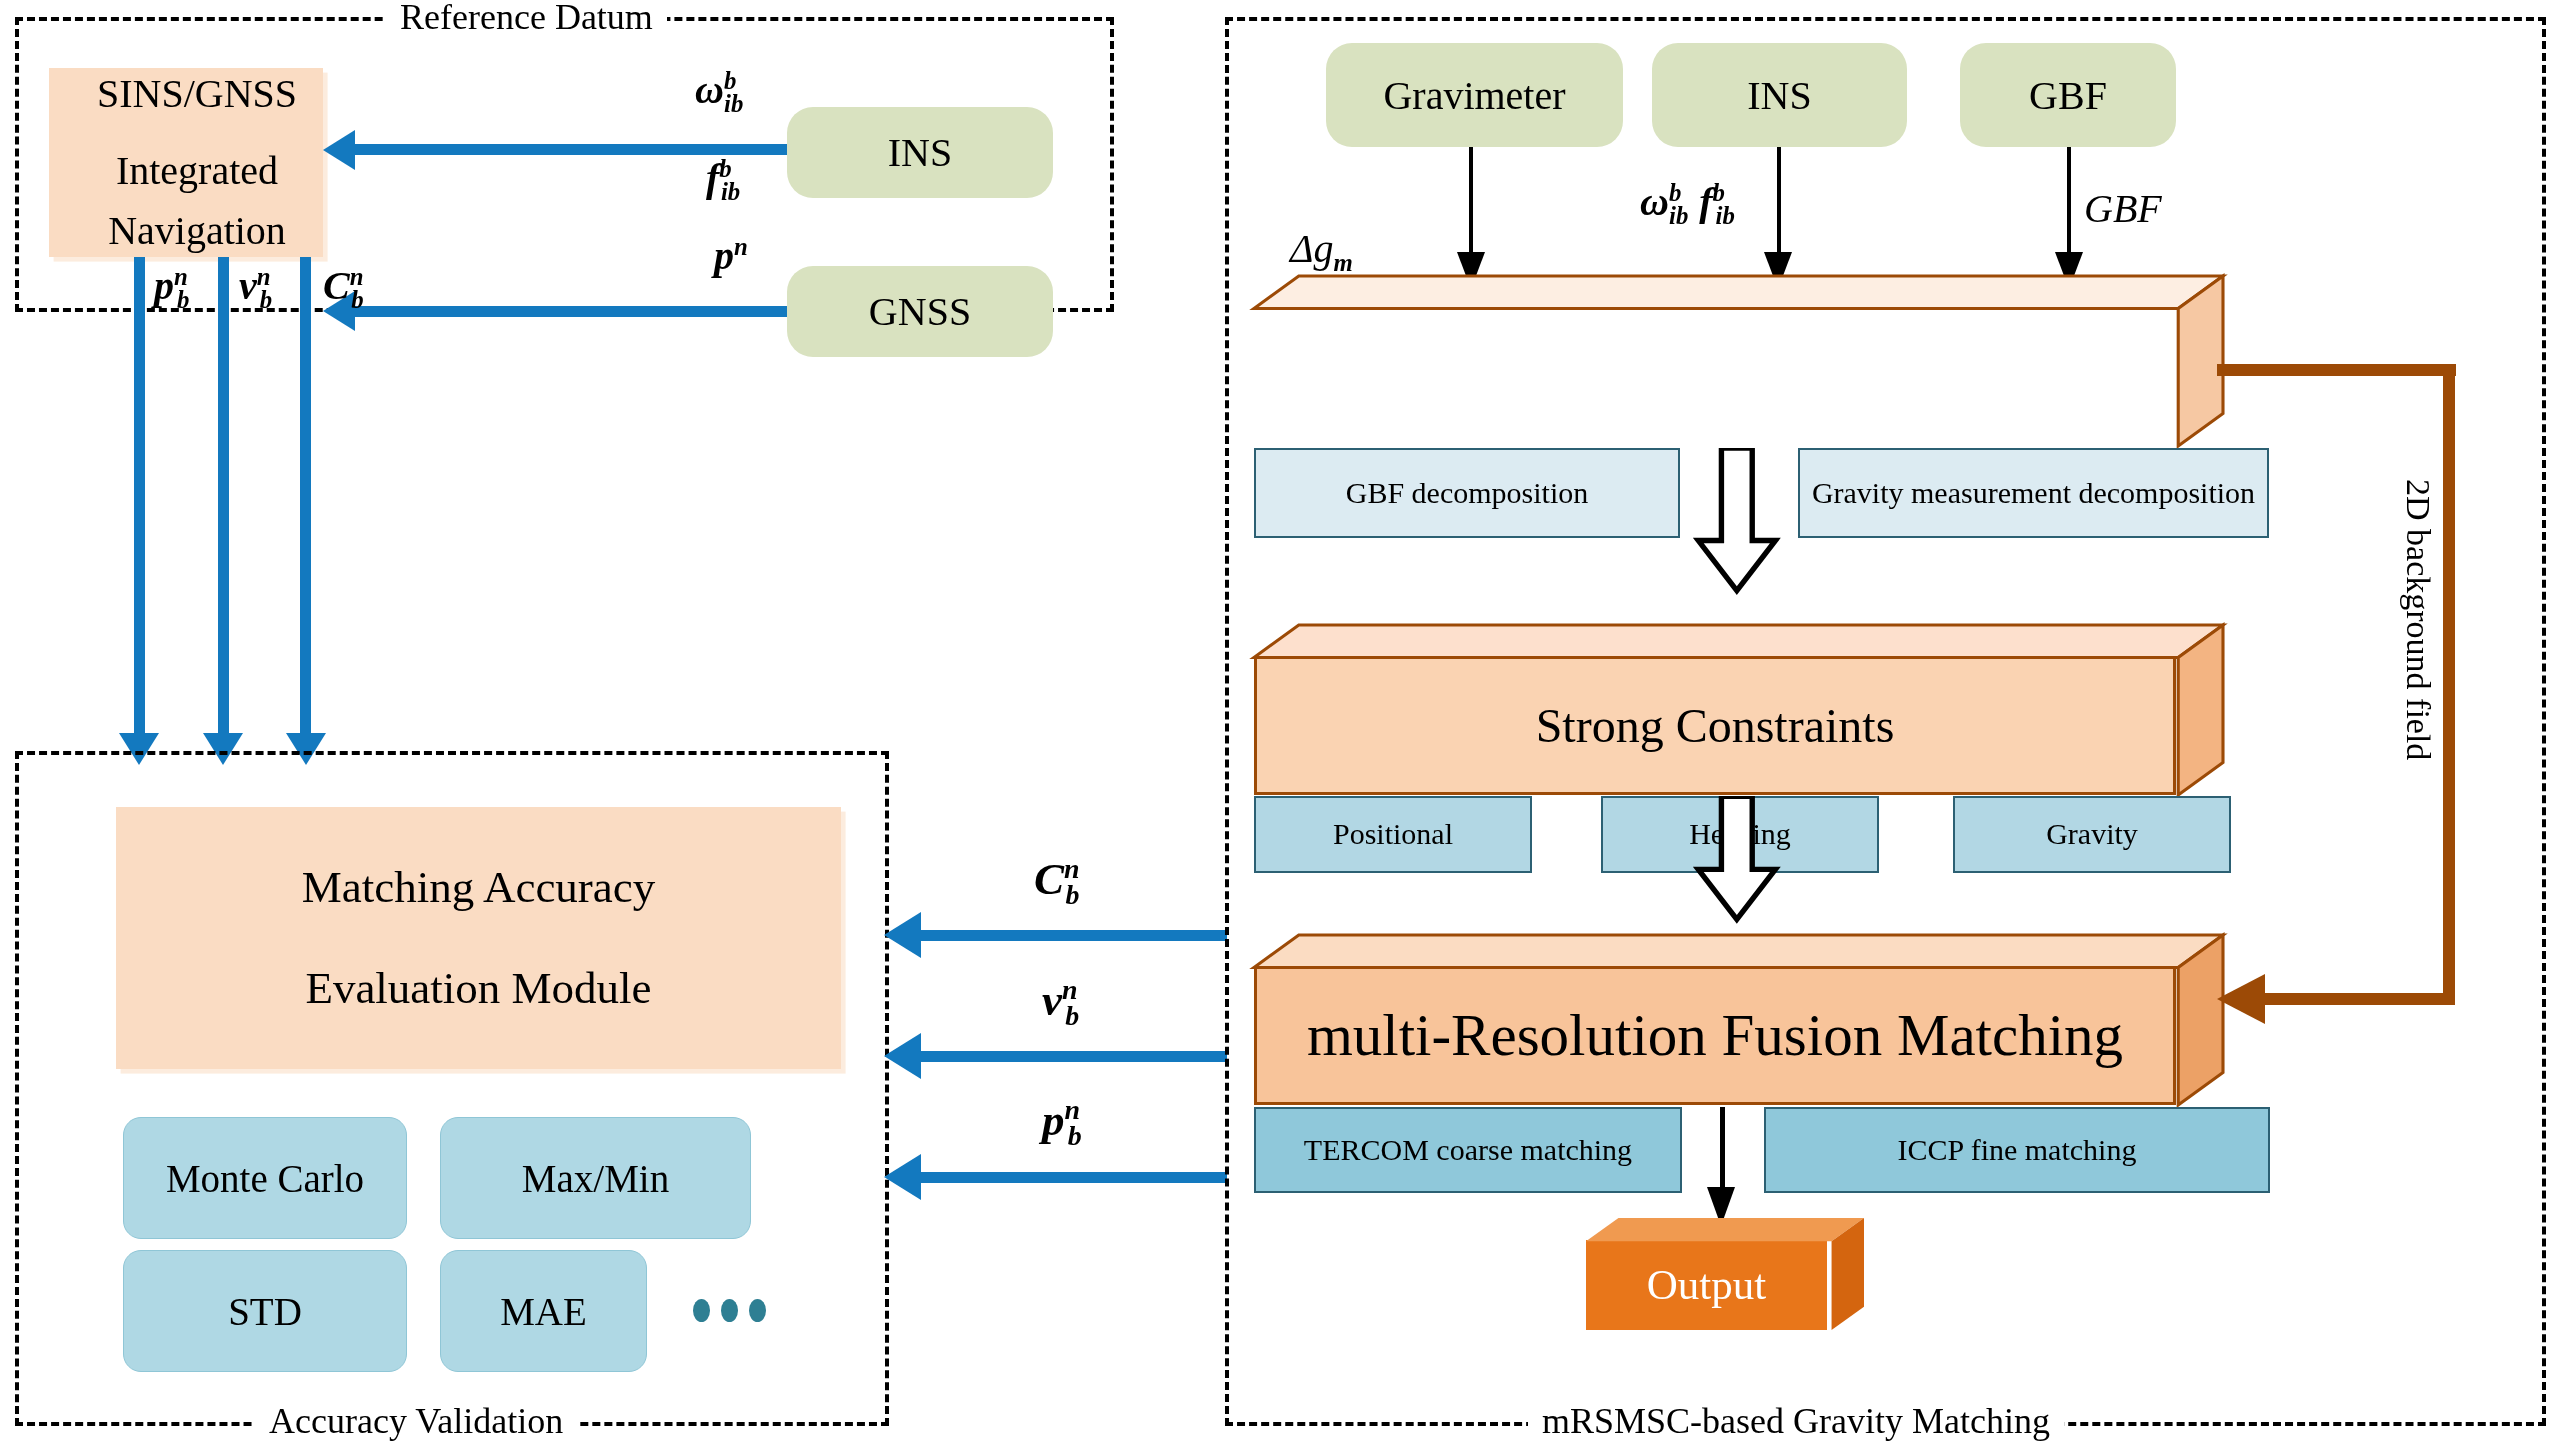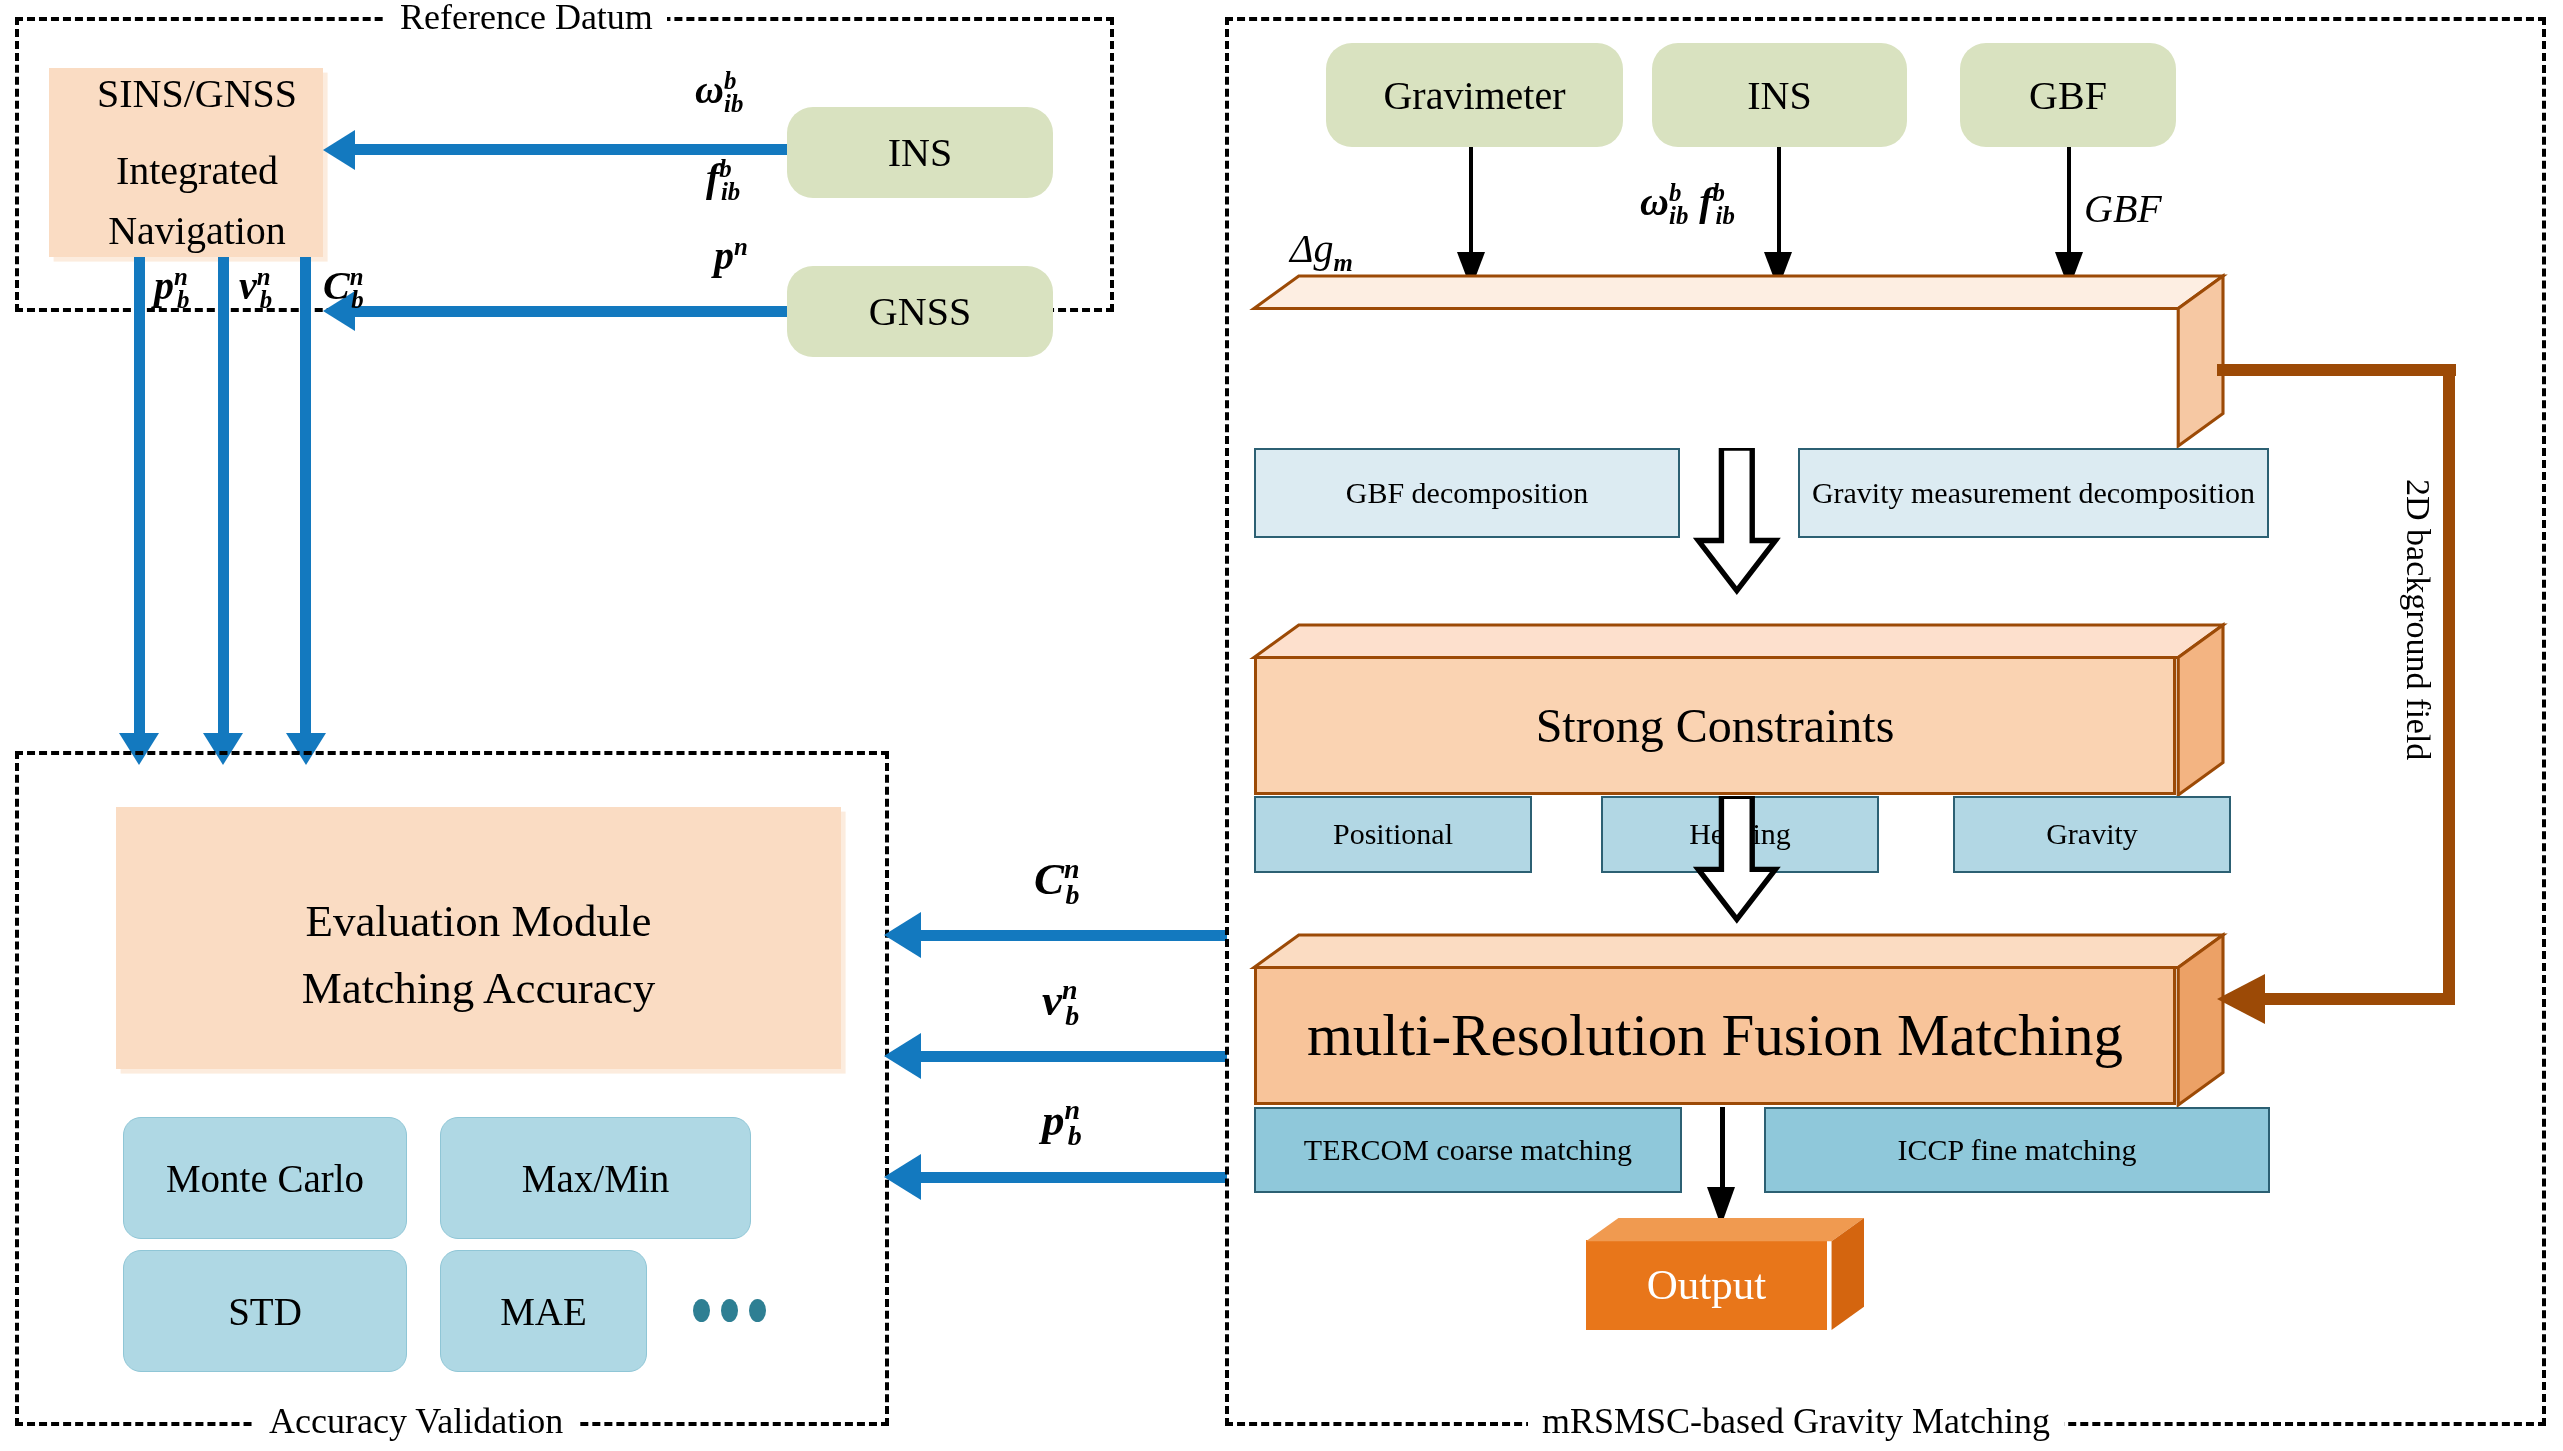--- a/index.html
+++ b/index.html
@@ -92,22 +92,22 @@
   <span>v</span><sup>n</sup><sub style="margin-left:-10.8px;">b</sub>
 </div>
 <div class="mathlbl" style="left:323px;top:262px;">
   <span>C</span><sup>n</sup><sub style="margin-left:-12.3px;">b</sub>
 </div>
 
 <div class="dashframe" style="left:15.4px;top:751px;width:874px;height:675px;"></div>
 <div class="frame-label" style="left:255px;top:1403px;">Accuracy Validation</div>
 
 <div class="peachbox" style="left:116px;top:807px;width:725px;height:262px;">
+  <span class="ln" style="font-size:45px;">Matching Accuracy</span>
   <span class="ln" style="font-size:45px;margin-top:34px;">Evaluation Module</span>
-  <span class="ln" style="font-size:45px;">Matching Accuracy</span>
 </div>
 
 <div class="lightblue-r" style="left:123px;top:1117px;width:282px;height:120px;">
   <span>Monte Carlo</span>
 </div>
 <div class="lightblue-r" style="left:440px;top:1117px;width:309px;height:120px;">
   <span>Max/Min</span>
 </div>
 <div class="lightblue-r" style="left:123px;top:1250px;width:282px;height:120px;">
   <span>STD</span>

